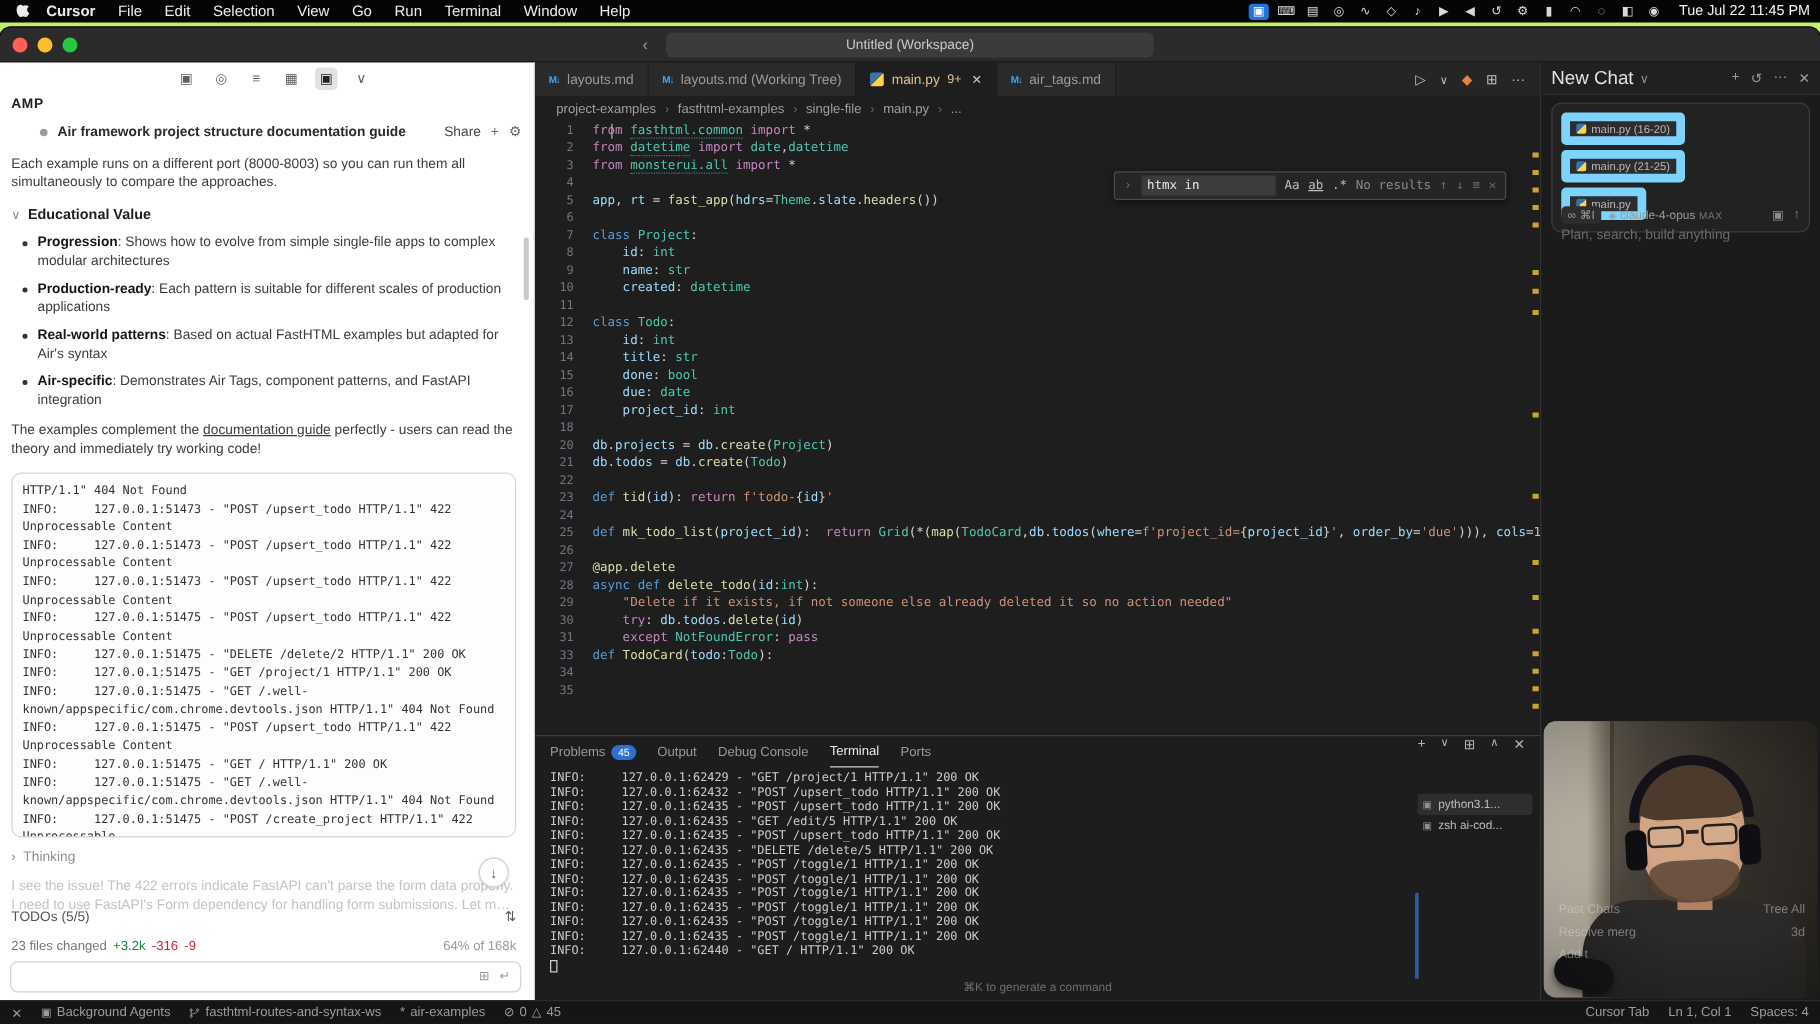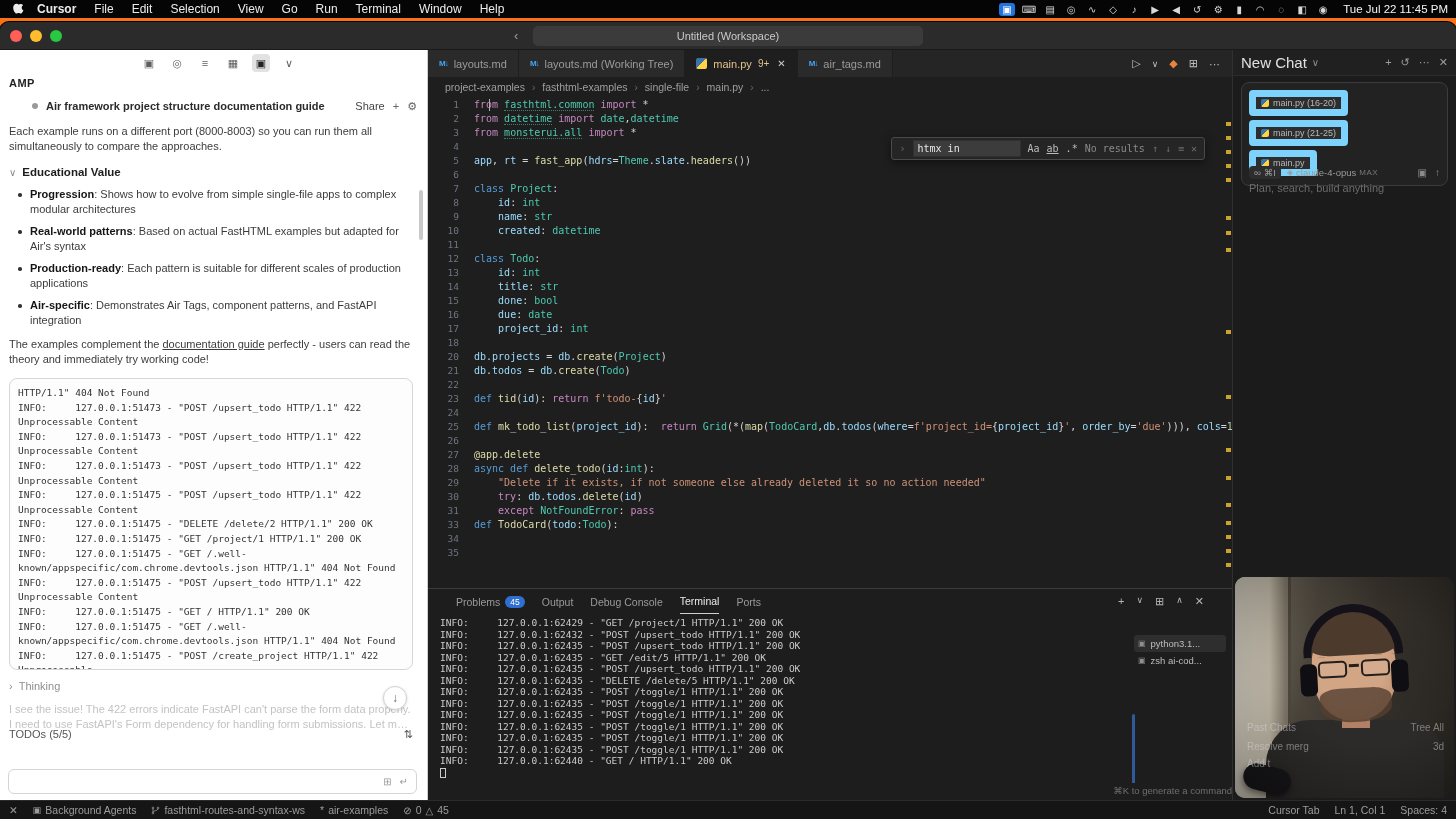--- a/index.html
+++ b/index.html
@@ -1,18 +1,18 @@
 <!DOCTYPE html>
 <html><head>
 <meta charset="utf-8">
 <style>
   *{margin:0;padding:0;box-sizing:border-box;}
   html,body{width:1456px;height:819px;overflow:hidden;}
   body{background:#0c0c0c;font-family:"Liberation Sans",sans-serif;}
-  .stage{position:relative;width:1456px;height:819px;background:#f97316;}
+  .stage{position:relative;width:1456px;height:819px;background:#bef264;}
 
   
   .menubar{position:absolute;top:0;left:0;right:0;height:18px;background:#050505;display:flex;align-items:center;color:#ececec;font-size:12px;padding:0 8px;z-index:20;}
   .apple{width:20px;text-align:center;}
   .menu-item{padding:0 9px;white-space:nowrap;}
   .menu-item.app{font-weight:bold;}
   .mb-right{margin-left:auto;display:flex;align-items:center;gap:7px;font-size:10px;color:#d8d8d8;}
   .mb-ic{min-width:14px;text-align:center;line-height:13px;}
   .mb-ic.accent{background:#2173de;border-radius:3px;color:#fff;padding:0 3px;}
   .mb-clock{font-size:11.5px;color:#f5f5f5;margin-left:6px;white-space:nowrap;}
@@ -87,34 +87,34 @@
   .ruler{position:absolute;right:1px;top:0;bottom:0;width:6px;}
   .ruler i{position:absolute;right:0;width:5px;height:4px;background:#caa32d;}
   .find{position:absolute;top:40px;right:27px;height:23px;background:#252526;border:1px solid #4a4a4a;box-shadow:0 2px 8px rgba(0,0,0,.5);display:flex;align-items:center;gap:7px;padding:0 7px;font-size:10px;color:#c5c5c5;z-index:6;border-radius:3px;}
   .find input{width:108px;height:17px;background:#3c3c3c;border:1px solid #303030;color:#e8e8e8;font:inherit;padding:0 4px;}
   .find .fopt{color:#bdbdbd;}
   .find .fstatus{color:#8a8a8a;min-width:54px;}
   .find .fdim{color:#6d6d6d;}
 
   
   .terminal{height:212px;flex:none;border-top:1px solid #3c3c3c;background:#1d1d1d;display:flex;flex-direction:column;position:relative;}
-  .term-tabs{height:25px;flex:none;display:flex;align-items:center;gap:17px;padding:0 28px;font-size:10.5px;color:#9a9a9a;}
+  .term-tabs{height:25px;flex:none;display:flex;align-items:flex-start;gap:17px;padding:0 12px;font-size:10.5px;color:#9a9a9a;}
   .term-tab{display:flex;align-items:center;gap:5px;height:100%;line-height:24px;}
   .term-tab.active{color:#e9e9e9;border-bottom:1px solid #d0d0d0;}
   .badge{background:#2f6fd0;color:#fff;border-radius:9px;padding:0 5px;font-size:8.5px;line-height:12px;height:12px;}
   .term-actions{margin-left:auto;display:flex;gap:12px;color:#b5b5b5;font-size:11px;}
   .term-body{flex:1;position:relative;font-family:"DejaVu Sans Mono",monospace;font-size:9.5px;line-height:11.5px;color:#cccccc;padding:3px 0 0 12px;overflow:hidden;}
   .t-line{white-space:pre;}
   .t-cursor{width:6px;height:10px;border:1px solid #cccccc;margin-top:1px;}
   .proc-list{position:absolute;right:6px;top:21px;width:92px;font-size:9.5px;color:#bdbdbd;font-family:"Liberation Sans",sans-serif;}
   .proc{display:flex;align-items:center;gap:5px;height:17px;padding:0 4px;border-radius:3px;white-space:nowrap;overflow:hidden;}
   .proc:first-child{background:#2e2e2e;}
   .pic{color:#8f8f8f;font-size:8px;}
   .term-scroll{position:absolute;right:97px;top:100px;width:3px;height:80px;background:#3f8cff;opacity:.55;border-radius:2px;}
-  .term-hint{height:17px;flex:none;text-align:right;color:#6e6e6e;font-size:9.5px;line-height:15px;}
+  .term-hint{height:17px;flex:none;text-align:center;color:#6e6e6e;font-size:9.5px;line-height:15px;}
 
   
   .chat{width:224px;flex:none;background:#1b1b1b;border-left:1px solid #303030;position:relative;font-size:11px;color:#cfcfcf;overflow:hidden;}
   .chat-head{height:26px;display:flex;align-items:center;padding:0 8px;gap:5px;background:#202020;border-bottom:1px solid #2c2c2c;}
   .chat-tab{color:#e0e0e0;font-size:15px;}
   .chat-head .hic{color:#8d8d8d;font-size:10px;}
   .chat-head-actions{margin-left:auto;display:flex;gap:9px;color:#9d9d9d;font-size:11px;}
   .chat-input{position:absolute;top:32px;left:8px;right:8px;height:104px;background:#222222;border:1px solid #3c3c3c;border-radius:8px;padding:7px;}
   .pill-row{display:flex;gap:4px;margin-bottom:4px;flex-wrap:wrap;}
   .pill{display:flex;align-items:center;gap:4px;background:#2d2d2d;border:7px solid #7dd3fc;border-radius:4px;padding:1px 5px;font-size:9px;color:#b8b8b8;white-space:nowrap;}
@@ -234,22 +234,22 @@
         </div>
 
         <div class="sb-content">
           <p class="sb-para">Each example runs on a different port (8000-8003) so you can run them all simultaneously to compare the approaches.</p>
           <div class="sb-h">
             <span class="hic">∨</span>
             <span>Educational Value</span>
           </div>
           <ul class="bullets">
               <li class="bullet"><b>Progression</b><span>: Shows how to evolve from simple single-file apps to complex modular architectures</span></li>
+              <li class="bullet"><b>Production-ready</b><span>: Each pattern is suitable for different scales of production applications</span></li>
               <li class="bullet"><b>Real-world patterns</b><span>: Based on actual FastHTML examples but adapted for Air's syntax</span></li>
-              <li class="bullet"><b>Production-ready</b><span>: Each pattern is suitable for different scales of production applications</span></li>
               <li class="bullet"><b>Air-specific</b><span>: Demonstrates Air Tags, component patterns, and FastAPI integration</span></li>
             </ul>
           <p class="sb-para">
             <span>The examples complement the </span><a class="link">documentation guide</a><span> perfectly - users can read the theory and immediately try working code!</span>
           </p>
           <div class="log-box">
               <div class="log-line">HTTP/1.1" 404 Not Found</div>
               <div class="log-line">INFO:     127.0.0.1:51473 - "POST /upsert_todo HTTP/1.1" 422 Unprocessable Content</div>
               <div class="log-line">INFO:     127.0.0.1:51473 - "POST /upsert_todo HTTP/1.1" 422 Unprocessable Content</div>
               <div class="log-line">INFO:     127.0.0.1:51473 - "POST /upsert_todo HTTP/1.1" 422 Unprocessable Content</div>
@@ -271,20 +271,27 @@
 
         <div class="scroll-btn">
           <span>↓</span>
         </div>
 
         <div class="todos-row">
           <span>TODOs (5/5)</span>
           <span>⇅</span>
         </div>
 
+        <div class="stats-row">
+          <span>23 files changed</span>
+          <span class="stat-add">+3.2k</span>
+          <span class="stat-del">-316</span>
+          <span class="stat-del">-9</span>
+          <span class="stat-right">64% of 168k</span>
+        </div>
 
         <div class="sb-input">
           <input style="">
           <span class="kic">⊞</span>
           <span class="kic">↵</span>
         </div>
 
         <div class="sb-scrollbar"></div>
       </aside>
 

